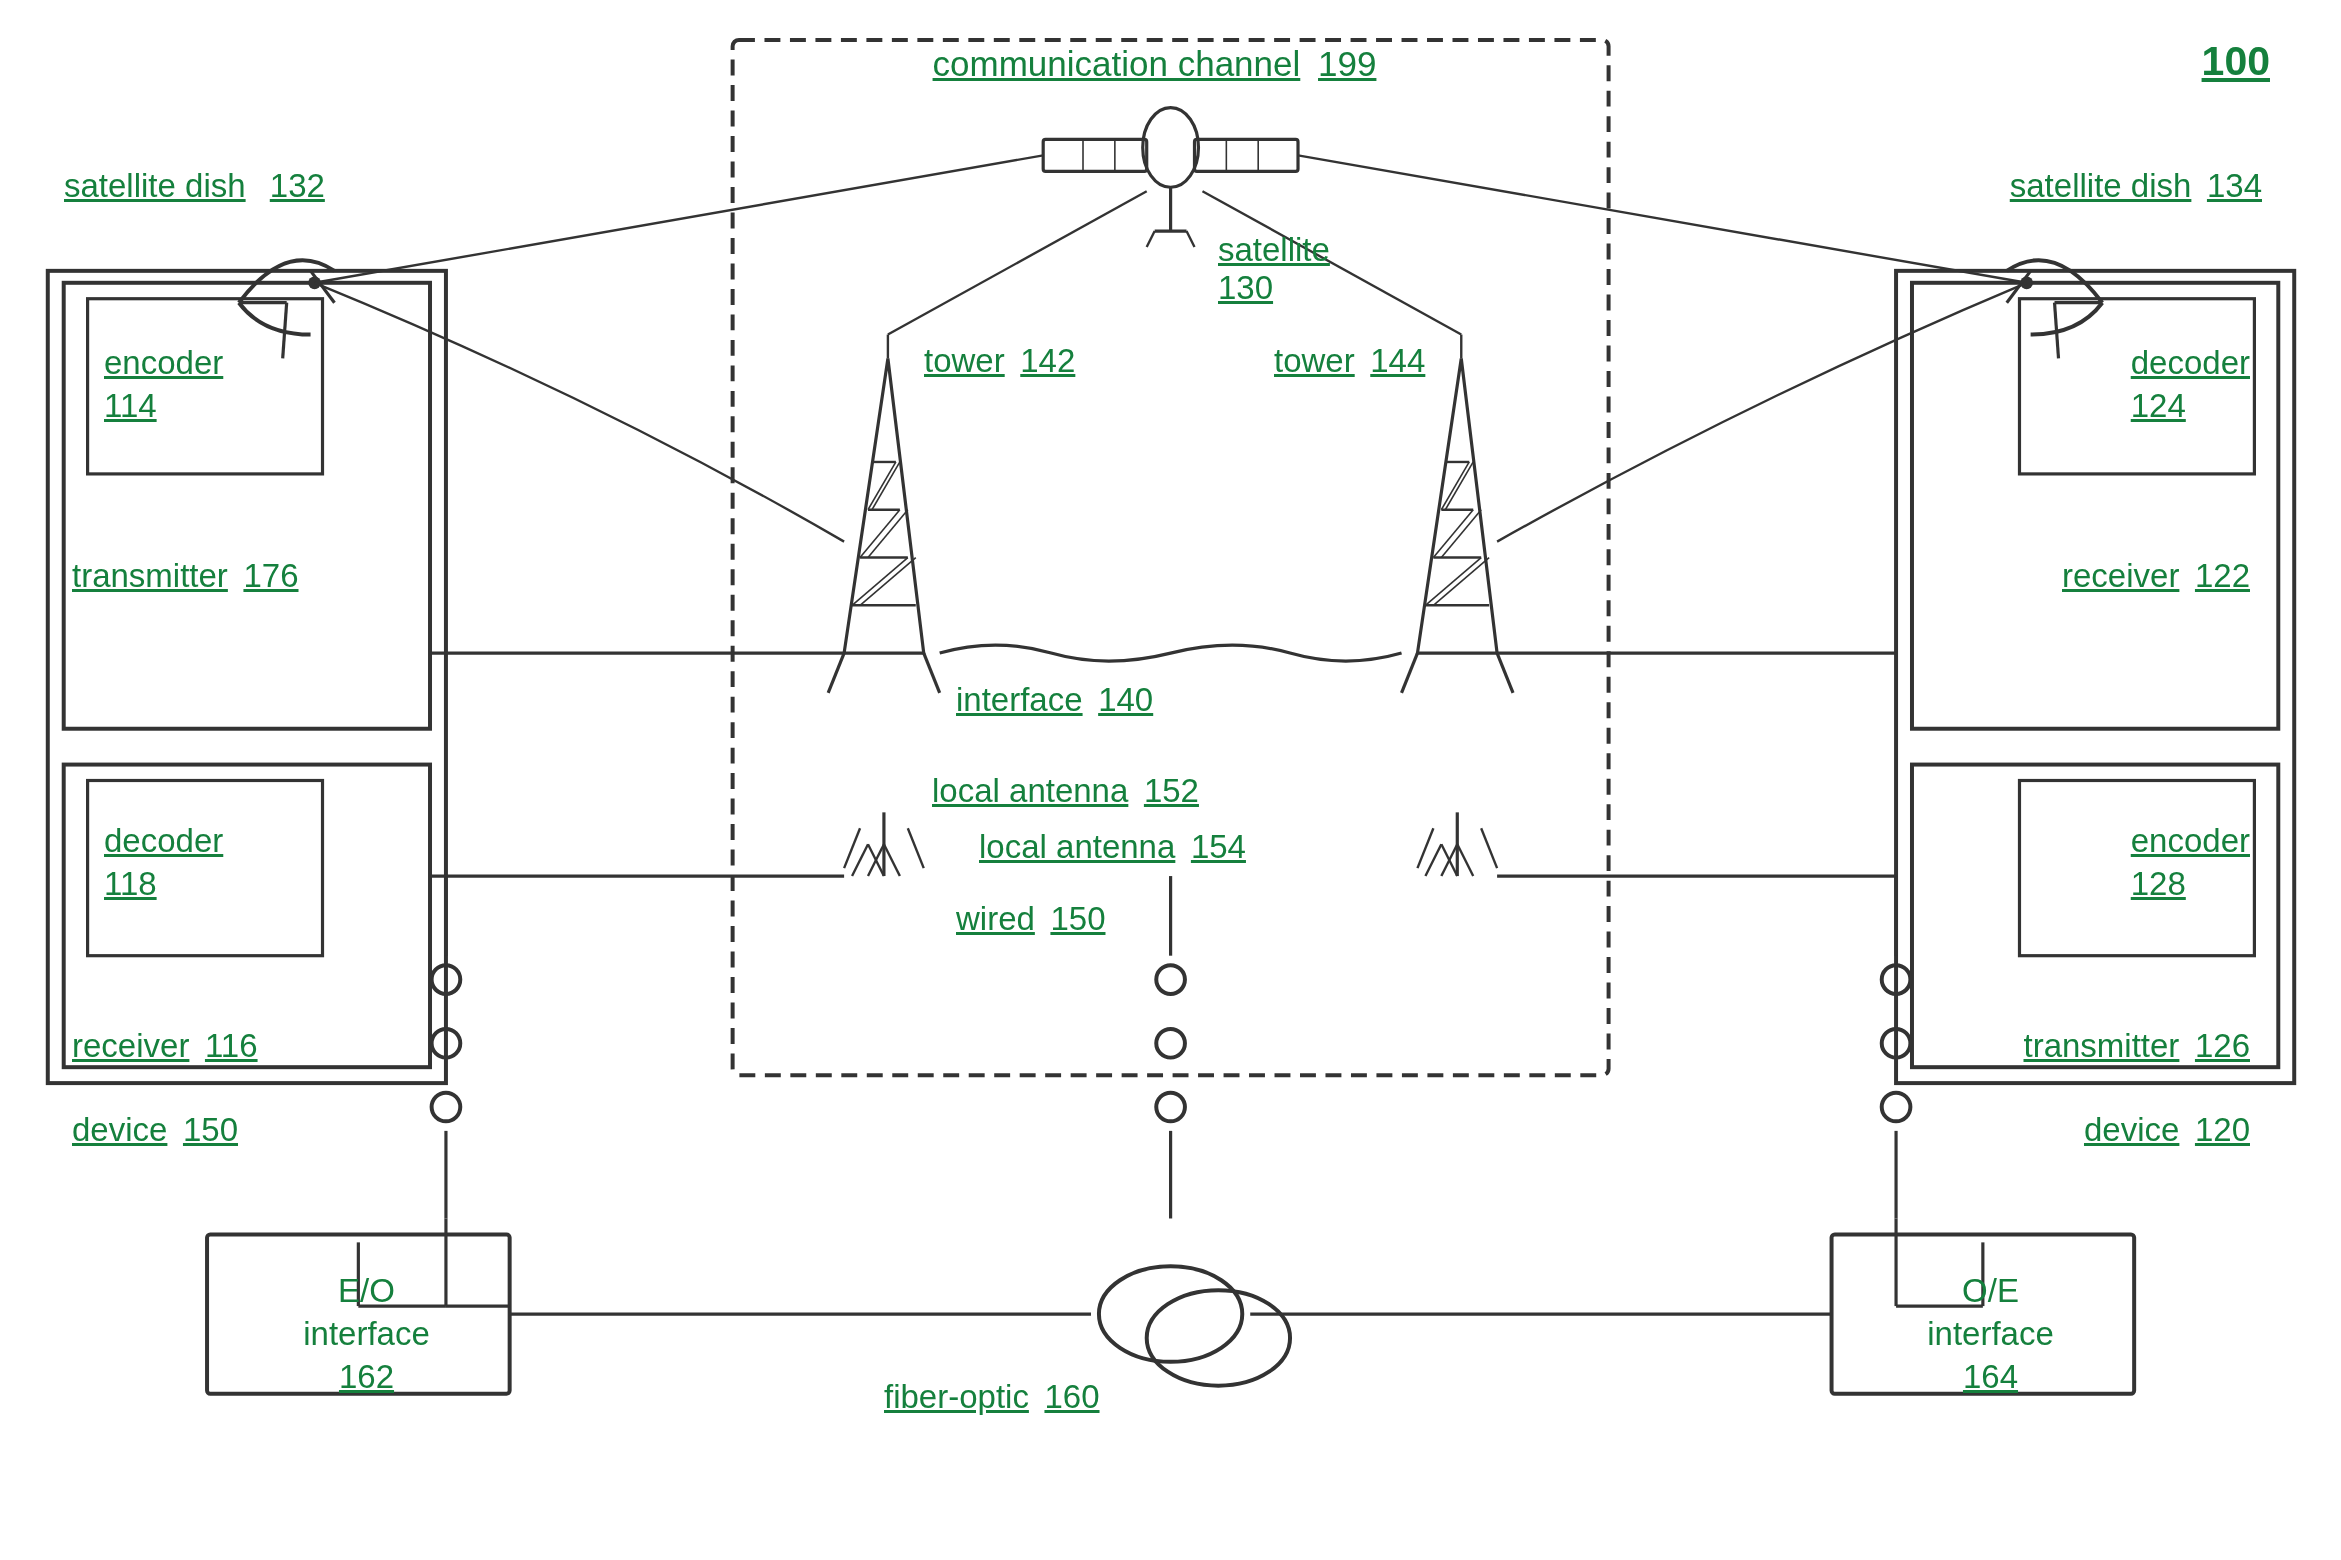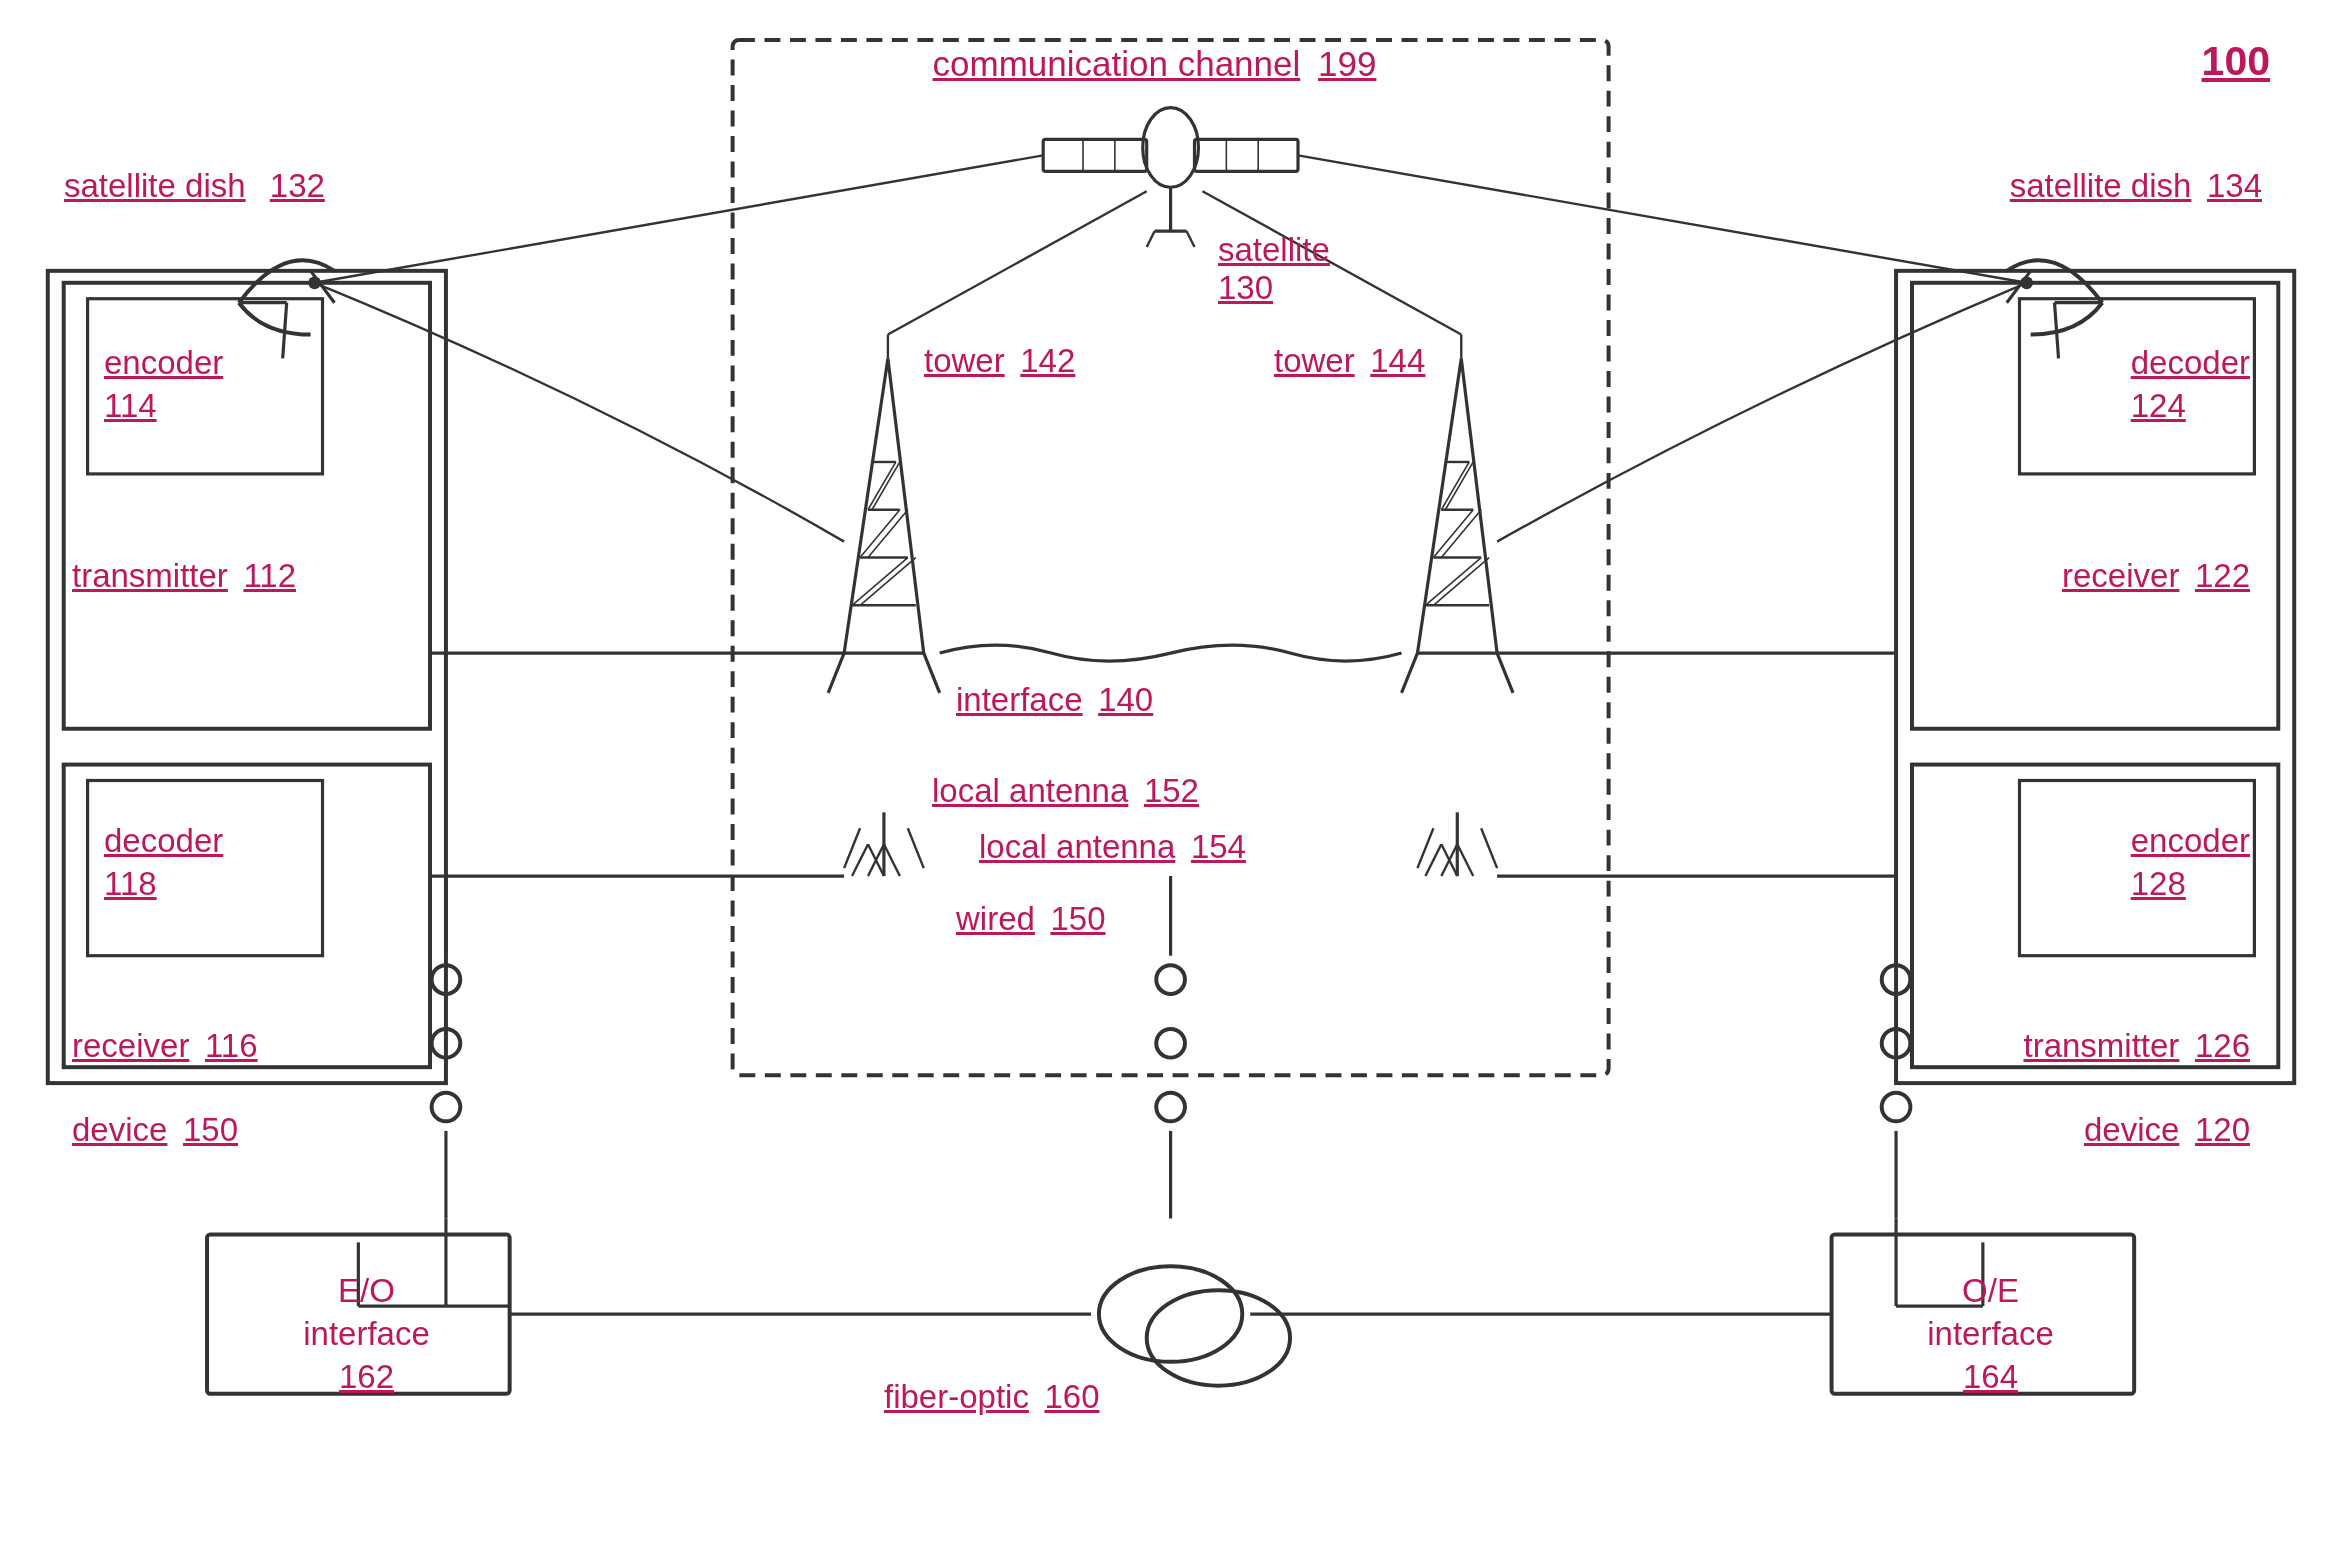--- a/index.html
+++ b/index.html
@@ -16,21 +16,21 @@
       position: absolute;
       top: 0; left: 0;
       width: 2342px;
       height: 1561px;
     }
 
     
     .label {
       position: absolute;
       font-size: 33px;
-      color: #be185d;
+      color: #15803d;
     }
     .label span {
       text-decoration: underline;
     }
 
     svg.diagram-svg {
       position: absolute;
       top: 0;
       left: 0;
       width: 2342px;
@@ -273,21 +273,21 @@
     O/E<br>interface<br><span style="text-decoration:underline;">164</span>
   </div>
 
   <div class="label" style="top:342px; left:104px; font-size:33px; line-height:1.3;">
     <span>encoder</span><br>
     <span style="text-decoration:underline;">114</span>
   </div>
 
   <div class="label" style="top:557px; left:72px; font-size:33px;">
     <span>transmitter</span>
-    <span style="text-decoration:underline; margin-left:6.4px;">112</span>
+    <span style="text-decoration:underline; margin-left:6.4px;">176</span>
   </div>
 
   <div class="label" style="top:820px; left:104px; font-size:33px; line-height:1.3;">
     <span>decoder</span><br>
     <span style="text-decoration:underline;">118</span>
   </div>
 
   <div class="label" style="top:1027px; left:72px; font-size:33px;">
     <span>receiver</span>
     <span style="text-decoration:underline; margin-left:6.4px;">116</span>

